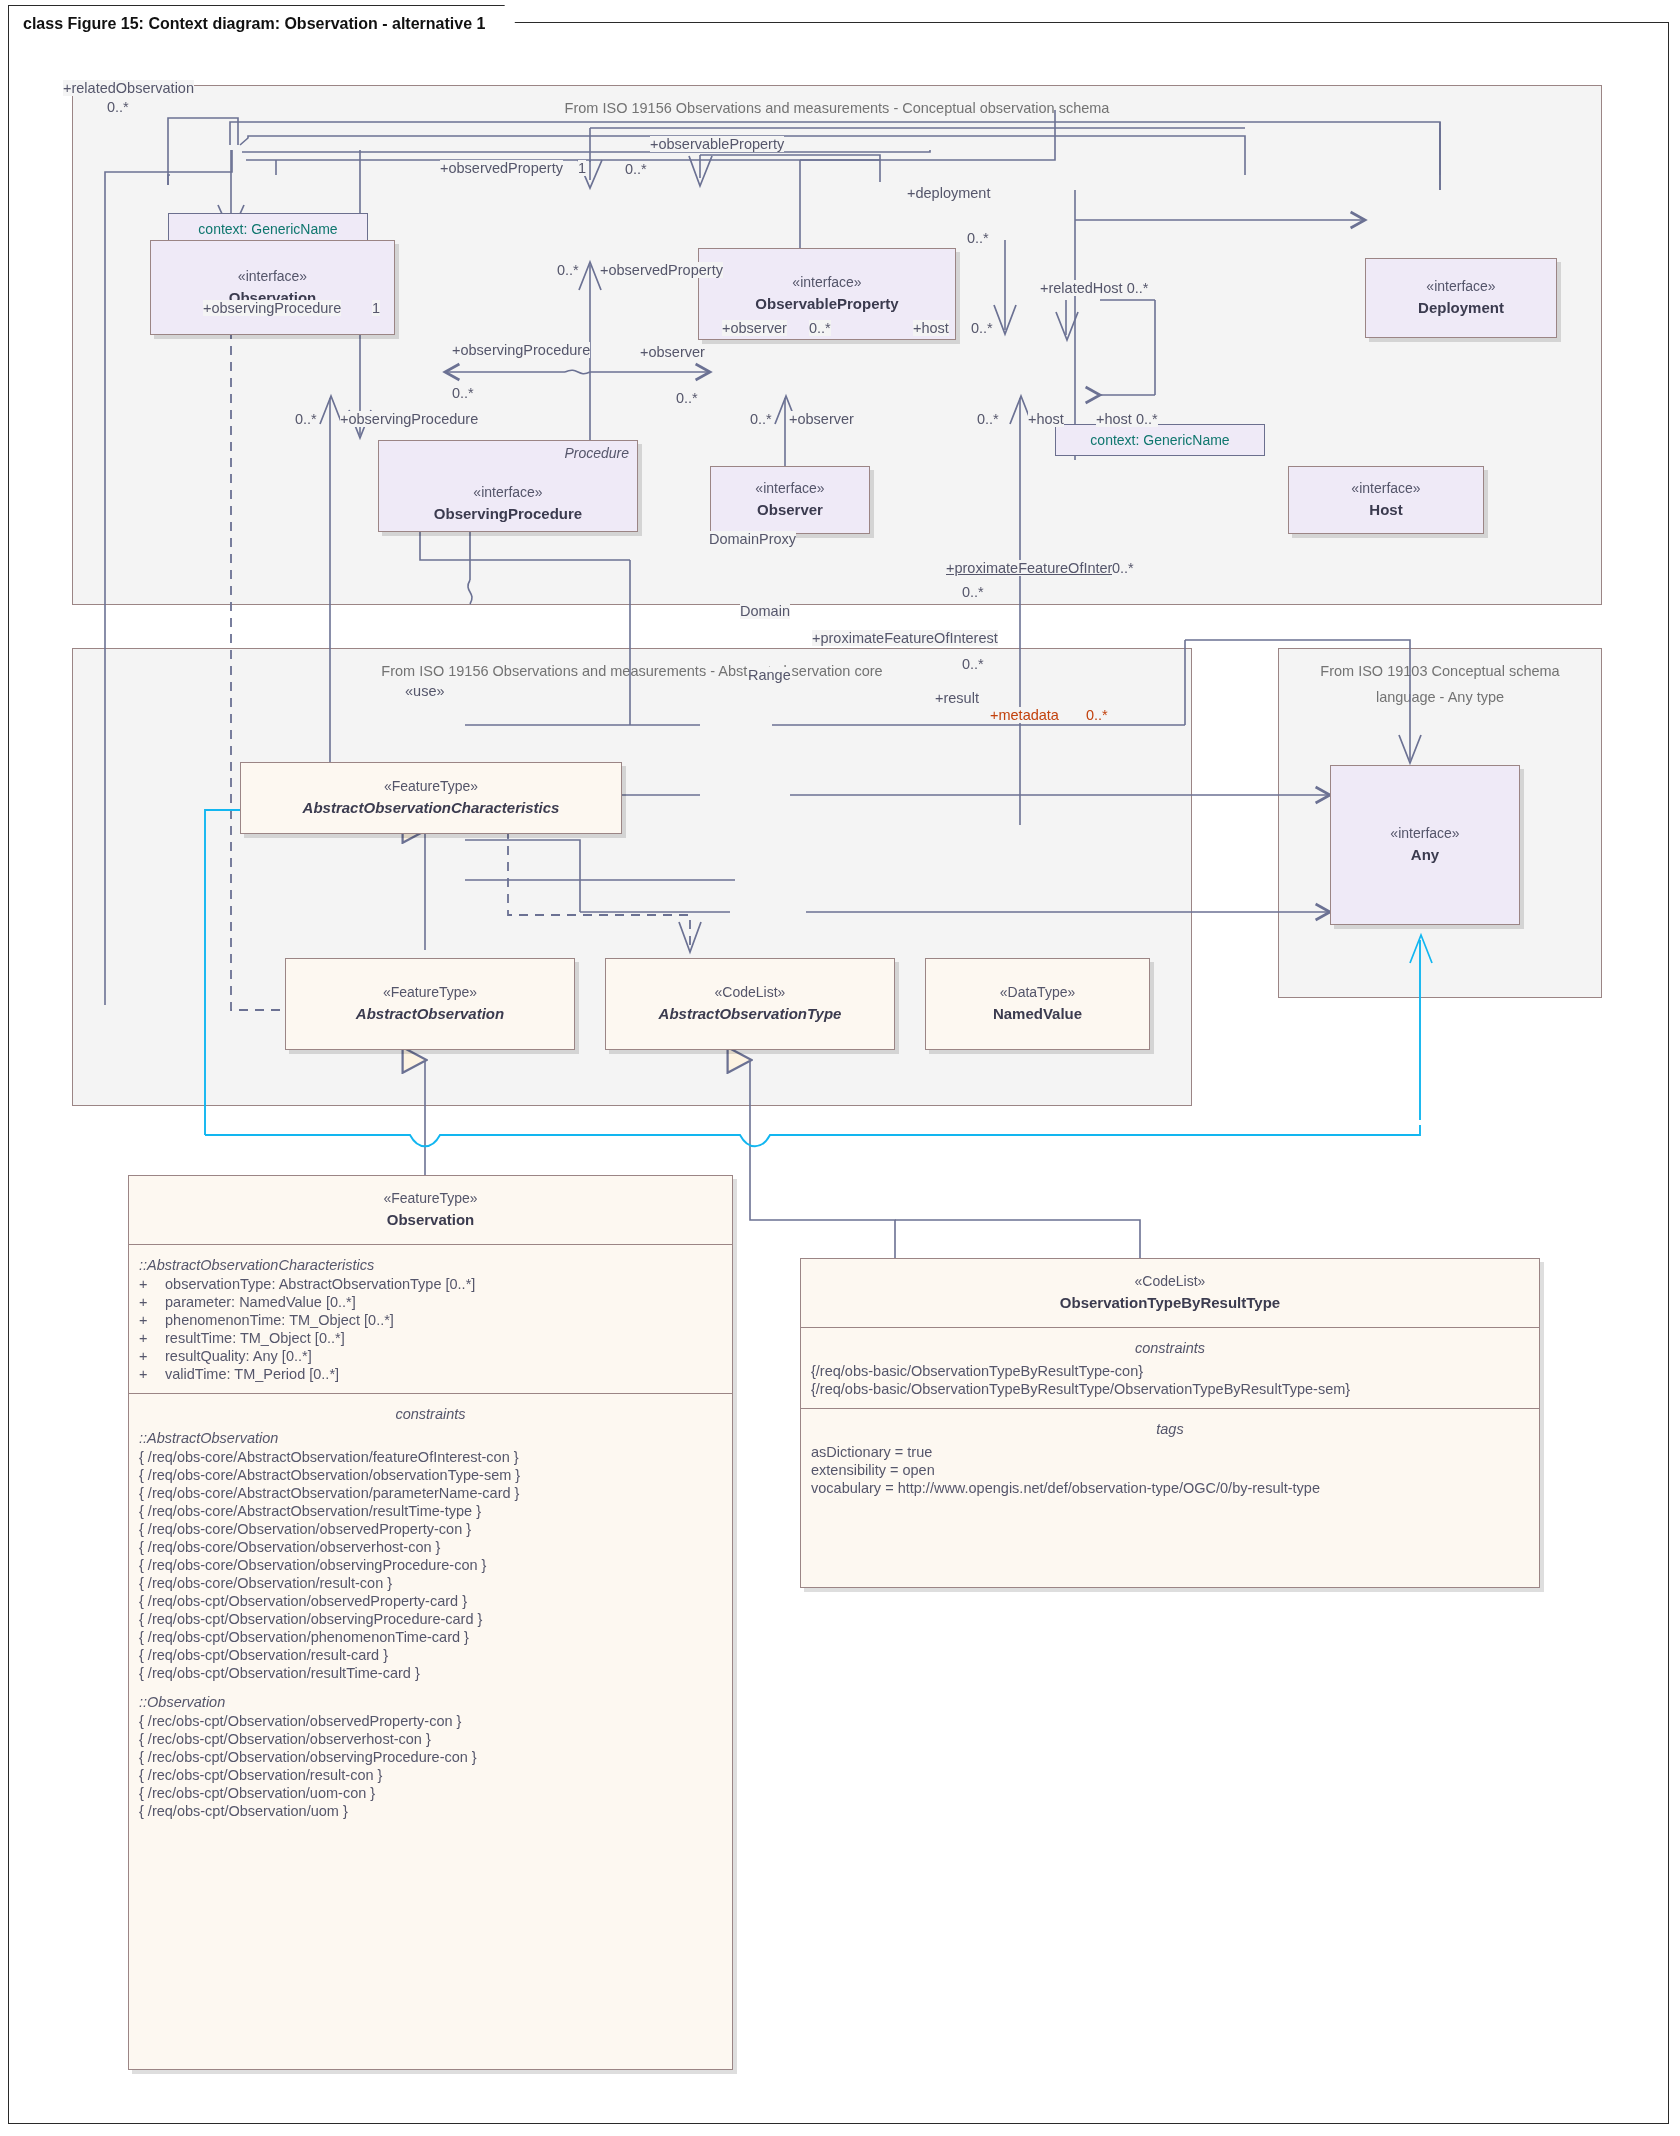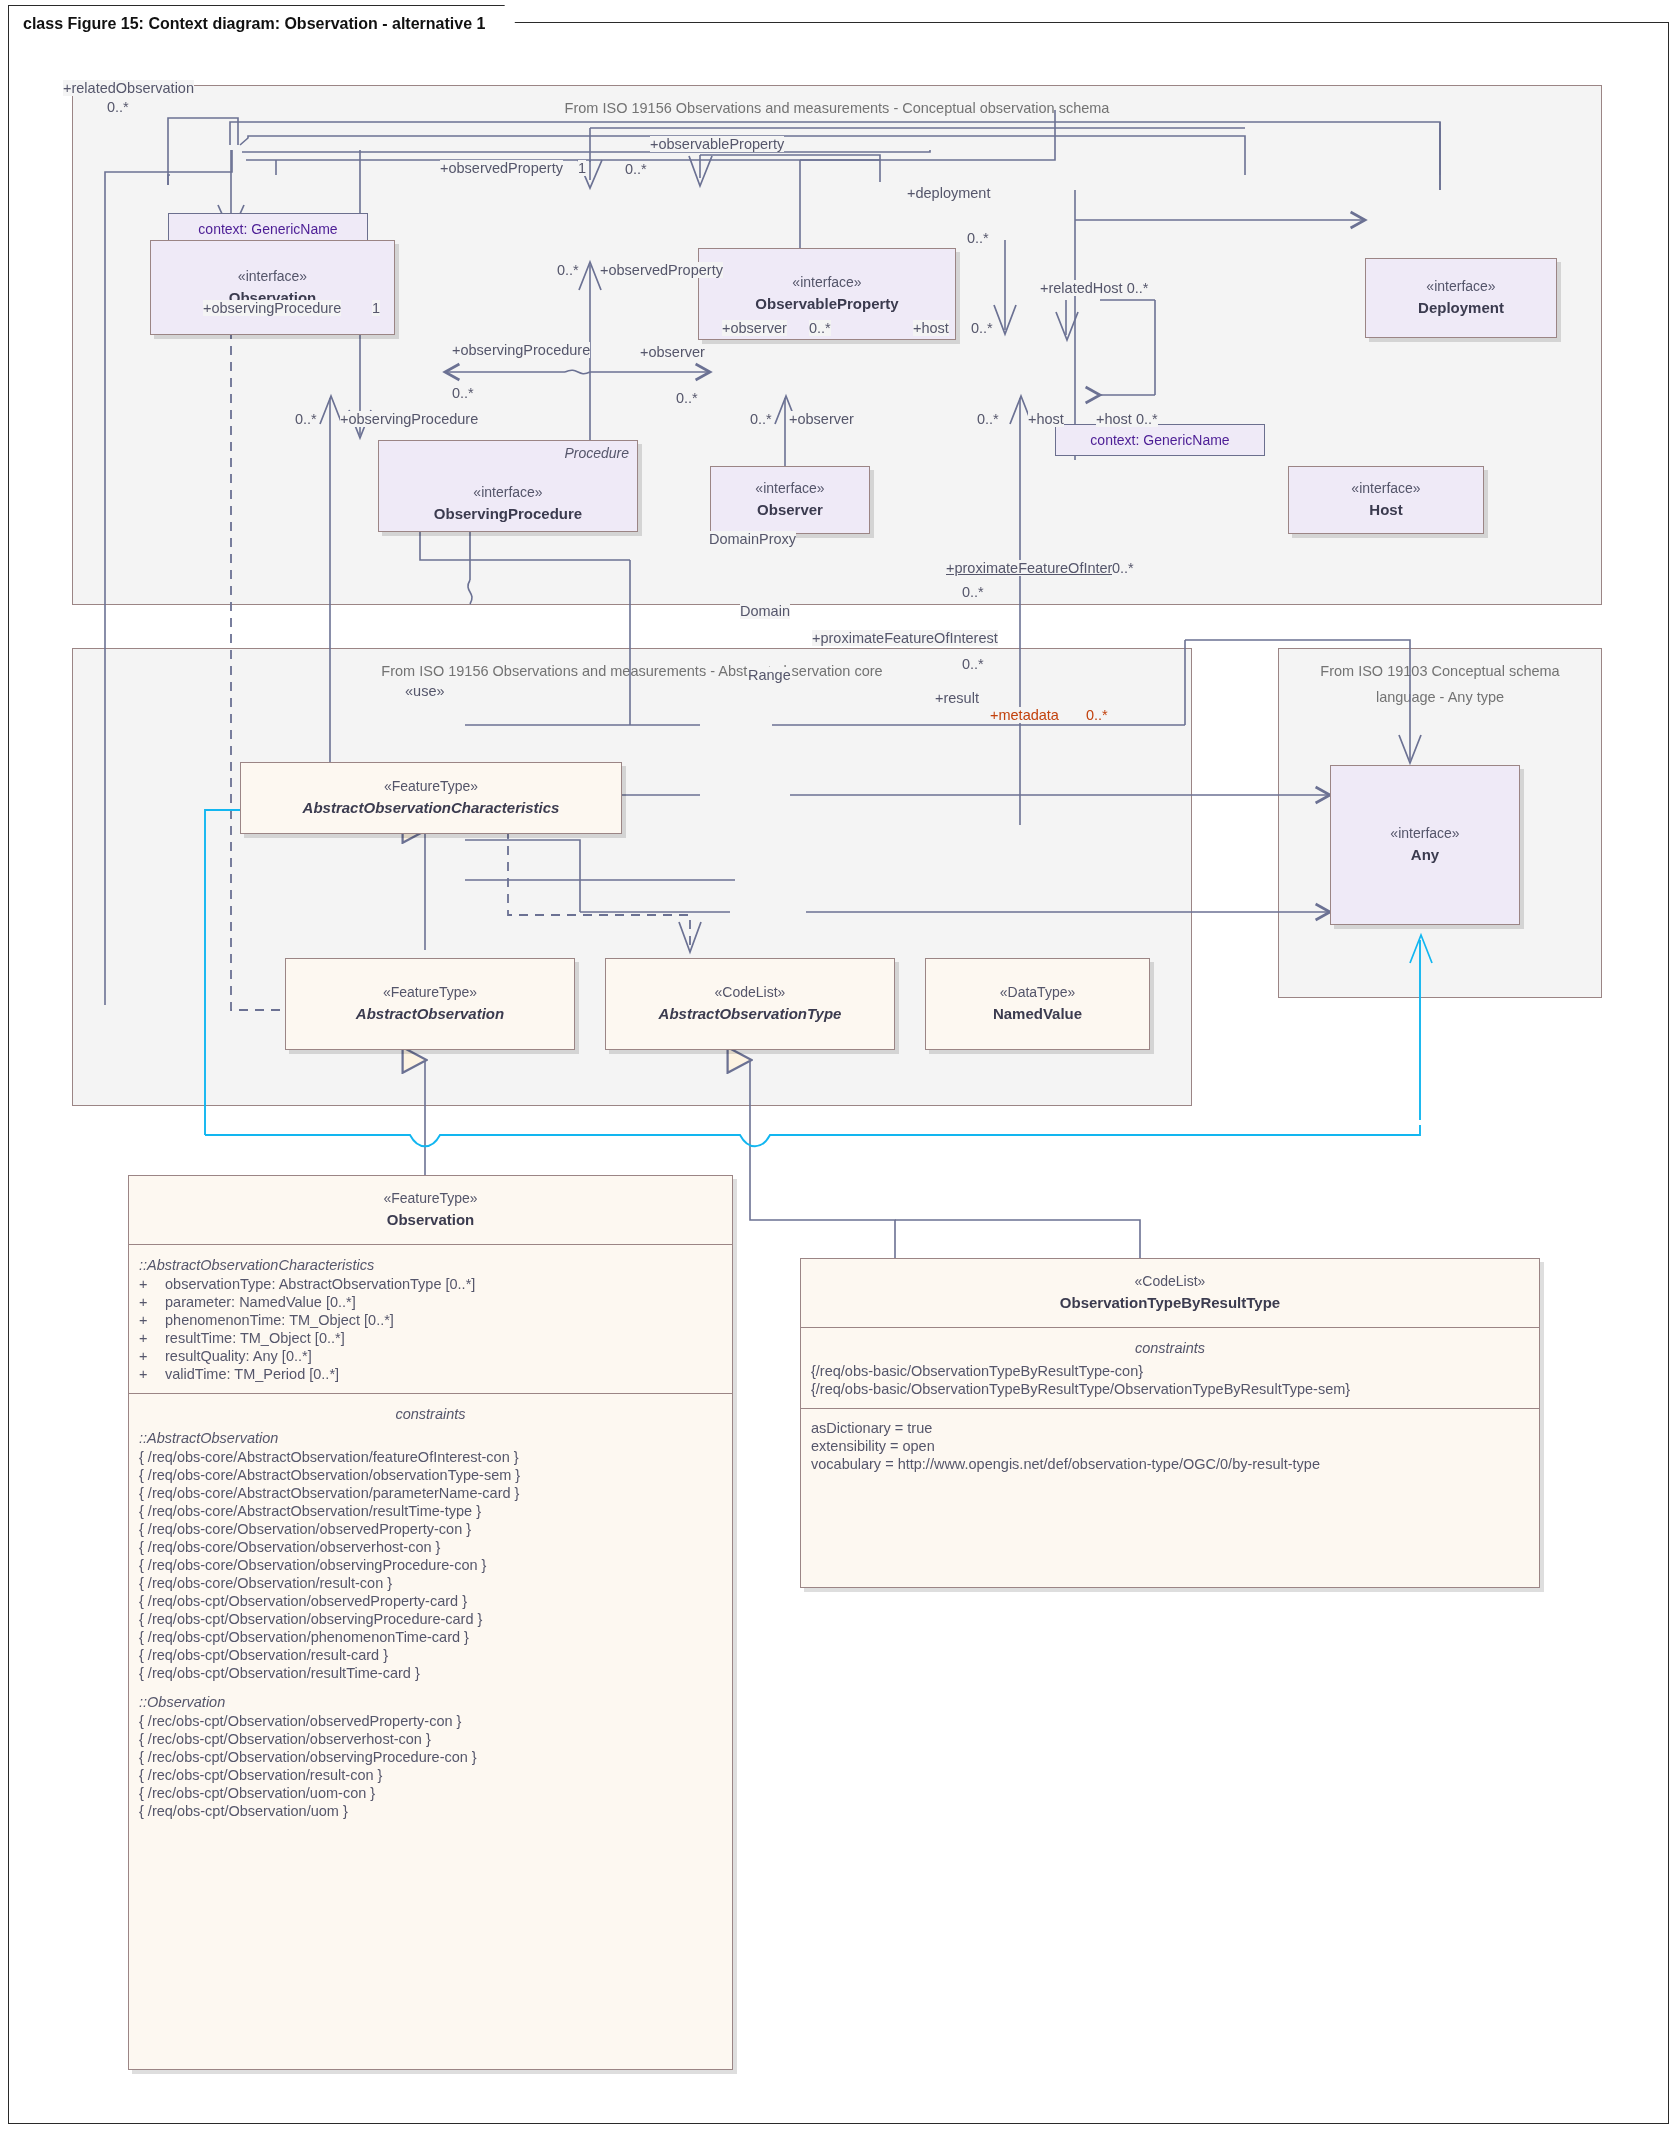--- a/index.html
+++ b/index.html
@@ -24,21 +24,21 @@
   .cls.iface{background:#efeaf7;}
   .cls.ftype{background:#fdf8f1;}
   .cls-head{display:flex;flex-direction:column;align-items:center;justify-content:center;height:100%;}
   .stereo{font-size:14px;color:#54556a;line-height:1.5;}
   .cname{font-size:15px;font-weight:bold;color:#3b3b4f;line-height:1.5;}
   .cname.ital{font-style:italic;}
   .corner-note{position:absolute;right:8px;top:4px;font-size:14px;font-style:italic;color:#55566b;}
 
   
   .ctxbox{position:absolute;background:#efeaf7;border:1.1px solid #6b6f8e;box-sizing:border-box;
-          display:flex;align-items:center;justify-content:center;font-size:14px;color:#4c1d95;}
+          display:flex;align-items:center;justify-content:center;font-size:14px;color:#0f766e;}
 
   
   .cbox{position:absolute;background:#fdf8f1;border:1.4px solid #9b8585;box-sizing:border-box;
         box-shadow:4px 4px 0 0 rgba(0,0,0,0.13);}
   .cbox-title{padding:12px 0 12px;text-align:center;border-bottom:1.4px solid #9b8585;}
   .cbox-sec{padding:10px 0 10px;border-bottom:1.4px solid #9b8585;}
   .cbox-sec.last{border-bottom:none;}
   .sec-label{text-align:center;font-size:14.5px;font-style:italic;color:#55566b;padding:2px 0 6px;}
   .grp{font-size:14.5px;font-style:italic;color:#55566b;padding:2px 0 2px 10px;}
   .attr{font-size:14.5px;color:#55566b;padding:1px 0 1px 10px;display:flex;}
@@ -364,20 +364,21 @@
     <div class="cbox-title">
       <div class="stereo">«CodeList»</div>
       <div class="cname">ObservationTypeByResultType</div>
     </div>
     <div class="cbox-sec">
       <div class="sec-label">constraints</div>
       <div class="line">{/req/obs-basic/ObservationTypeByResultType-con}</div>
       <div class="line">{/req/obs-basic/ObservationTypeByResultType/ObservationTypeByResultType-sem}</div>
     </div>
     <div class="cbox-sec last">
+      <div class="sec-label">tags</div>
       <div class="line">asDictionary = true</div>
       <div class="line">extensibility = open</div>
       <div class="line">vocabulary = http://www.opengis.net/def/observation-type/OGC/0/by-result-type</div>
     </div>
   </div>
 
   <div id="edge-labels">
       <div class="lbl bg" style="left: 63px; top: 80px;">+relatedObservation</div>
       <div class="lbl bg" style="left: 107px; top: 99px;">0..*</div>
       <div class="lbl bg" style="left: 440px; top: 160px;">+observedProperty</div>

